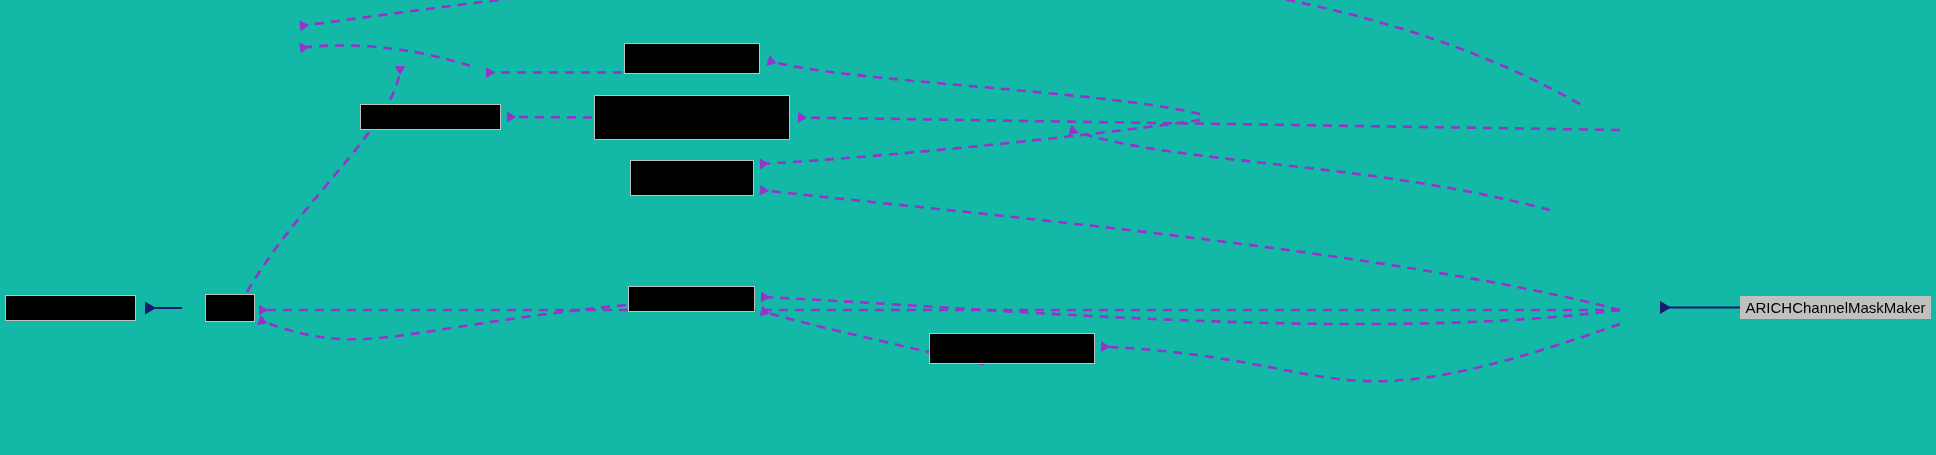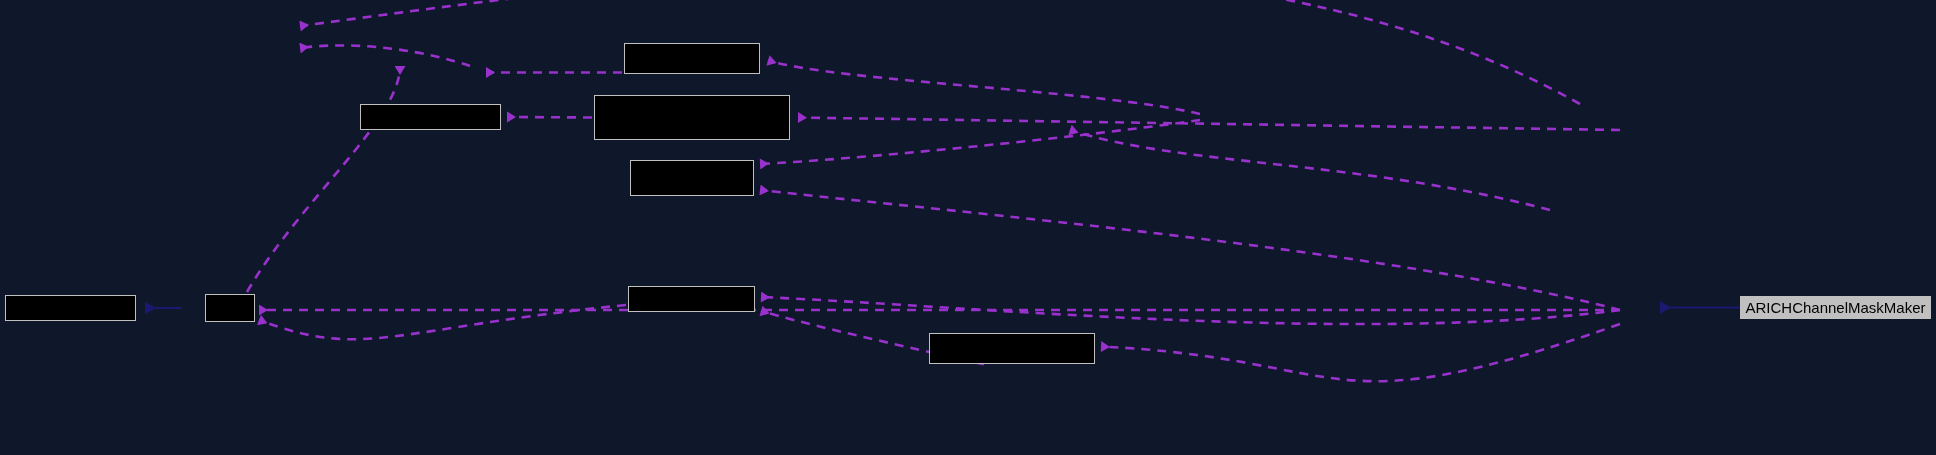--- a/index.html
+++ b/index.html
@@ -1,16 +1,16 @@
 <!DOCTYPE html>
 <html><head>
 <meta charset="utf-8">
 <style>
   html,body{margin:0;padding:0;background:#000;}
-  #root{position:relative;width:1936px;height:455px;background:#0f172a;overflow:hidden;
+  #root{position:relative;width:1936px;height:455px;background:#14b8a6;overflow:hidden;
         font-family:"Liberation Sans","DejaVu Sans",sans-serif;}
   svg{position:absolute;left:0;top:0;width:1936px;height:455px;}
   .node{position:absolute;box-sizing:border-box;border:1px solid #c0c0c0;background:#000;}
   .node.filled{background:#c0c0c0;border:1px solid #c0c0c0;}
   .node-label{position:absolute;left:0;top:0;width:100%;height:100%;
       display:flex;align-items:center;justify-content:center;
       font-size:15px;color:#000;white-space:nowrap;letter-spacing:0px;}
 </style>
 </head>
 <body>

